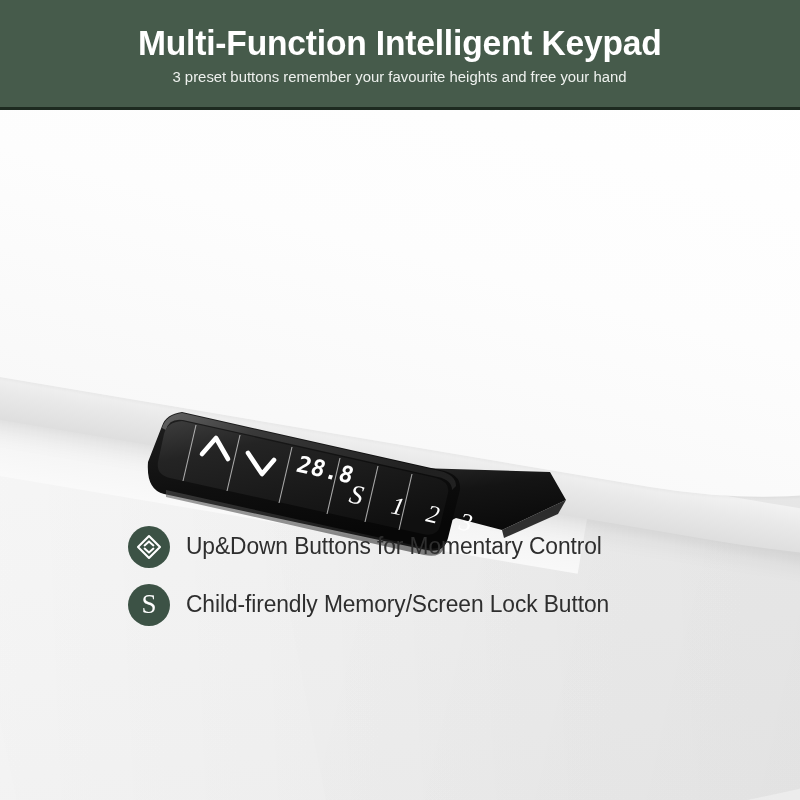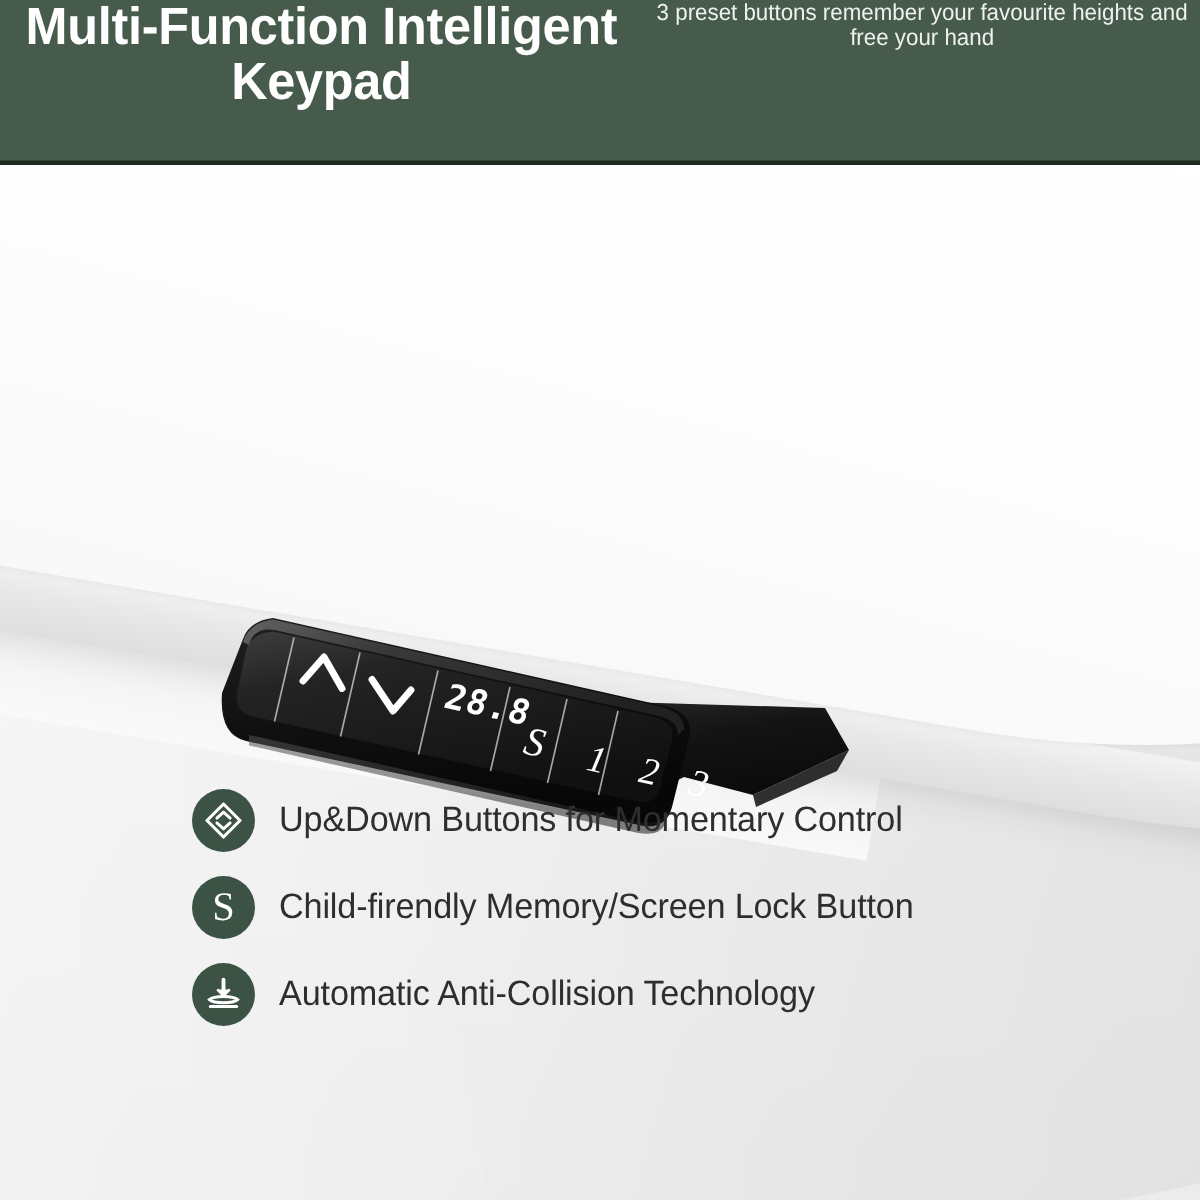--- a/index.html
+++ b/index.html
@@ -20,22 +20,22 @@
   }
 
   
   .header {
     position: absolute;
     left: 0; top: 0;
     width: 800px;
     height: 110px;
     background: #465B4B;
     display: flex;
-    flex-direction: row;
-    align-items: flex-start;
+    flex-direction: column;
+    align-items: center;
     justify-content: center;
     overflow: hidden;
   }
   .header::after {
     content: "";
     position: absolute;
     left: 0; bottom: 0;
     width: 100%;
     height: 3px;
     background: #1d2a20;
@@ -309,27 +309,16 @@
       </div>
 
 
       <div class="feature-row">
         <span class="feature-icon">
           <span class="s-glyph">S</span>
         </span>
         <span class="feature-label">Child-firendly Memory/Screen Lock Button</span>
       </div>
 
-      <div class="feature-row">
-        <span class="feature-icon">
-          <svg width="26" height="26" viewBox="0 0 26 26">
-            <path d="M13,3.2 L13,12.4" stroke="#ffffff" stroke-width="2.6" stroke-linecap="round"></path>
-            <path d="M8.8,9.6 L13,14 L17.2,9.6" fill="#ffffff" stroke="#ffffff" stroke-width="1.6" stroke-linejoin="round"></path>
-            <path d="M3.6,16.4 C6.6,13.6 19.4,13.6 22.4,16.4 C19.4,19.2 6.6,19.2 3.6,16.4 Z" fill="none" stroke="#ffffff" stroke-width="2"></path>
-            <path d="M4.2,21 L21.8,21" stroke="#ffffff" stroke-width="2" stroke-linecap="round"></path>
-          </svg>
-        </span>
-        <span class="feature-label">Automatic Anti-Collision Technology</span>
-      </div>
 
     </div>
   </div>
 </div>
 
 </body></html>

